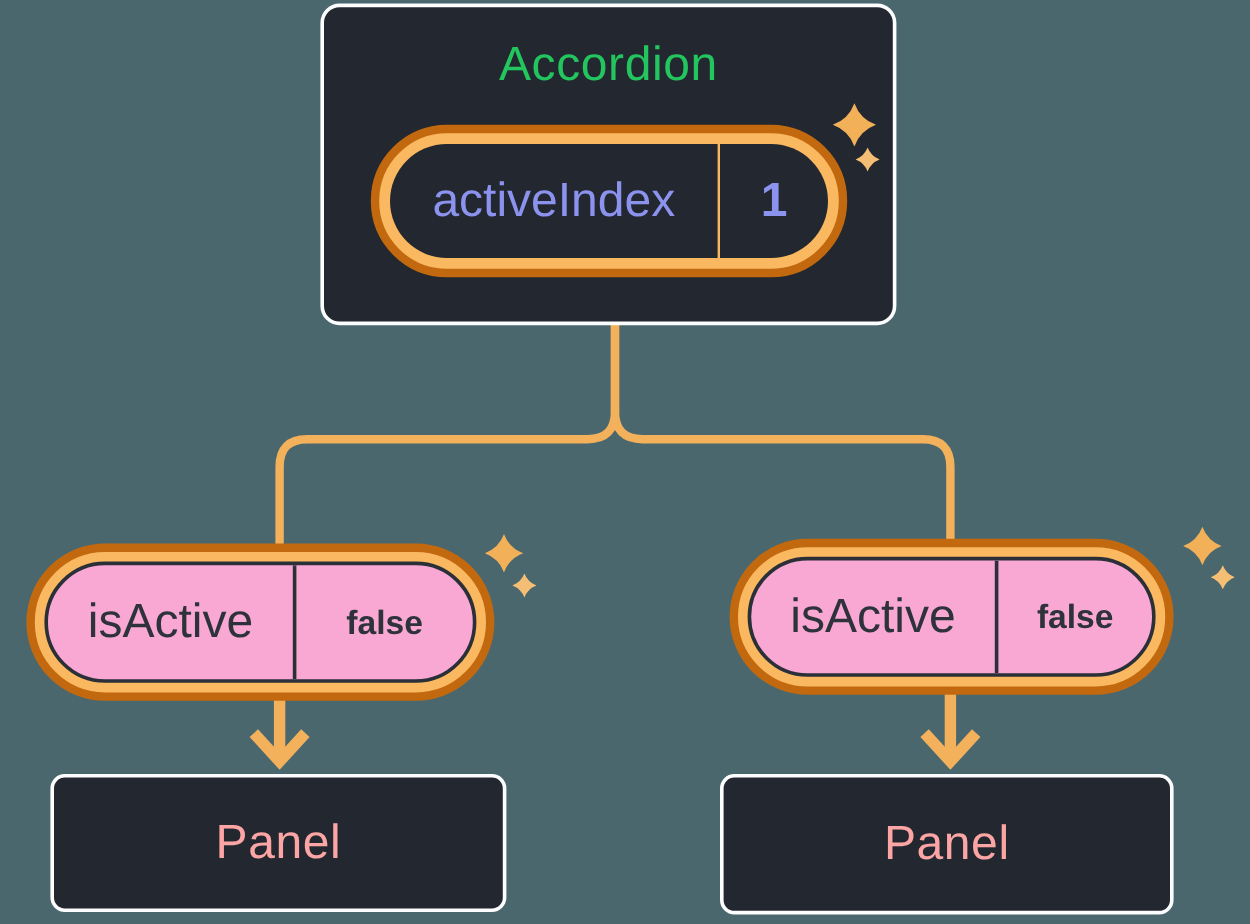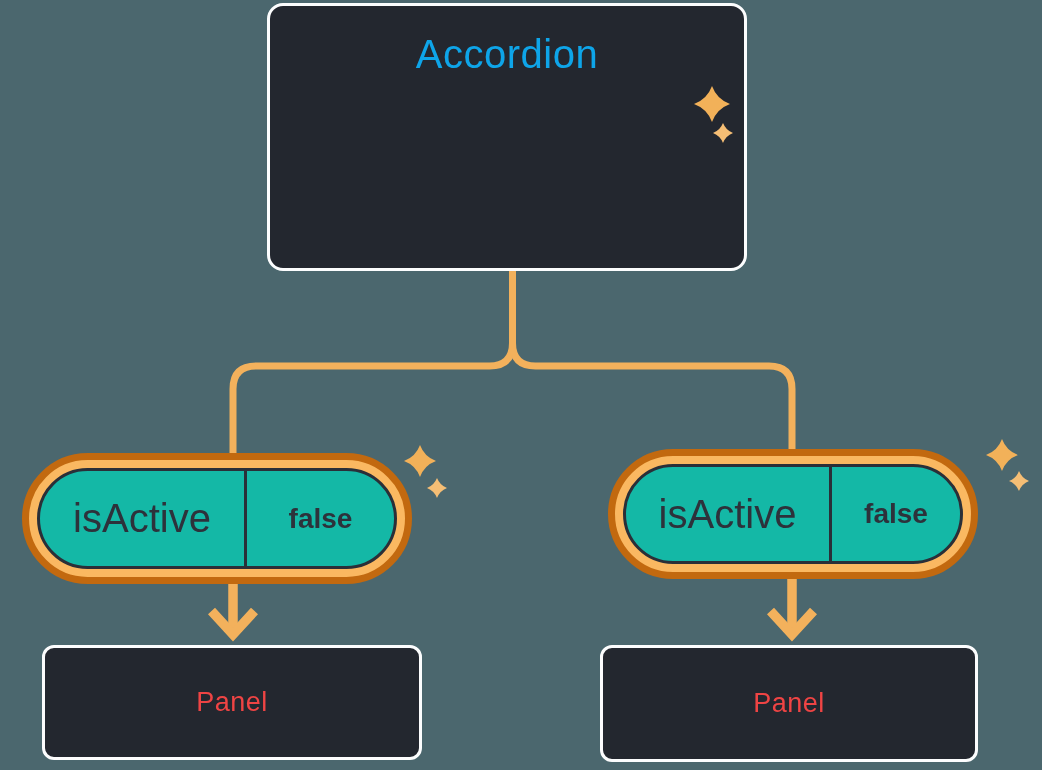--- a/index.html
+++ b/index.html
@@ -15,54 +15,54 @@
   svg.layer.front{z-index:2;}
 
   
   .node{
     position:absolute;box-sizing:border-box;
     background:#23272F;border:3px solid #FCFDFE;z-index:1;
   }
   #accordion-box{left:267px;top:3px;width:480px;height:268px;border-radius:16px;}
   .accordion-title{
     position:absolute;left:0;right:0;top:26px;text-align:center;
-    font-size:40px;font-weight:500;color:#0ea5e9;letter-spacing:.5px;
+    font-size:40px;font-weight:500;color:#22c55e;letter-spacing:.5px;
   }
 
   
   .pill{
     position:absolute;box-sizing:border-box;z-index:1;
     border:7px solid #C2690F;background:#FAB861;border-radius:999px;
   }
   .pill-inner{
     position:absolute;border-radius:999px;display:flex;align-items:stretch;overflow:hidden;
   }
   .cell{display:flex;align-items:center;justify-content:center;white-space:nowrap;}
 
   
   #state-pill{left:39px;top:98px;width:397px;height:127px;}
   #state-pill .pill-inner{inset:9px;background:#23272F;}
   #state-pill .cell-name{width:273px;color:#8B93EE;font-size:40px;}
   #state-pill .cell-value{flex:1;border-left:2px solid #FAB861;color:#8B93EE;font-size:40px;font-weight:700;}
 
   
   .prop-pill .pill-inner{
-    inset:8px;background:#14b8a6;border:3px solid #2A2F38;box-sizing:border-box;
+    inset:8px;background:#f9a8d4;border:3px solid #2A2F38;box-sizing:border-box;
   }
   #left-pill{left:22px;top:453px;width:390px;height:131px;}
   #right-pill{left:608px;top:449px;width:370px;height:130px;}
   .prop-pill .cell-name{color:#2D323B;font-size:40px;}
   .prop-pill .cell-value{flex:1;border-left:3px solid #2A2F38;color:#2D323B;font-size:28px;font-weight:700;}
   #left-pill .cell-name{width:204px;}
   #right-pill .cell-name{width:203px;}
 
   
   #left-panel{left:42px;top:645px;width:380px;height:115px;border-radius:12px;display:flex;align-items:center;justify-content:center;}
   #right-panel{left:600px;top:645px;width:378px;height:117px;border-radius:12px;display:flex;align-items:center;justify-content:center;}
-  .panel-title{font-size:27px;font-weight:500;color:#ef4444;letter-spacing:.5px;}
+  .panel-title{font-size:40px;font-weight:500;color:#fca5a5;letter-spacing:.5px;}
 </style>
 </head>
 <body>
 
 <div class="stage">
 
   <svg class="layer back" width="1042" height="770" viewBox="0 0 1042 770">
     <g stroke="#F3B15C" stroke-width="7" fill="none">
       <path d="M512.5 264 V343 Q512.5 366 489.5 366 H256 Q233 366 233 389 V458"></path>
       <path d="M512.5 264 V343 Q512.5 366 535.5 366 H769 Q792 366 792 389 V454"></path>
@@ -70,20 +70,26 @@
     <g stroke="#F3B15C" stroke-width="9.5" fill="none" stroke-linejoin="miter">
       <path d="M233 580 V632"></path>
       <path d="M211.5 611 L233 634.5 L254.5 611"></path>
       <path d="M792 575 V632"></path>
       <path d="M770.5 611 L792 634.5 L813.5 611"></path>
     </g>
   </svg>
 
   <div class="node" id="accordion-box">
     <div class="accordion-title">Accordion</div>
+    <div class="pill" id="state-pill">
+      <div class="pill-inner">
+        <div class="cell cell-name">activeIndex</div>
+        <div class="cell cell-value">1</div>
+      </div>
+    </div>
   </div>
 
   <div class="pill prop-pill" id="left-pill">
     <div class="pill-inner">
       <div class="cell cell-name">isActive</div>
       <div class="cell cell-value">false</div>
     </div>
   </div>
 
   <div class="pill prop-pill" id="right-pill">

